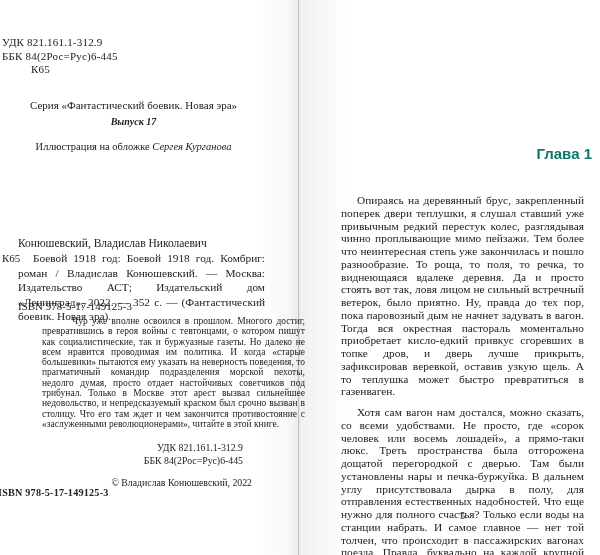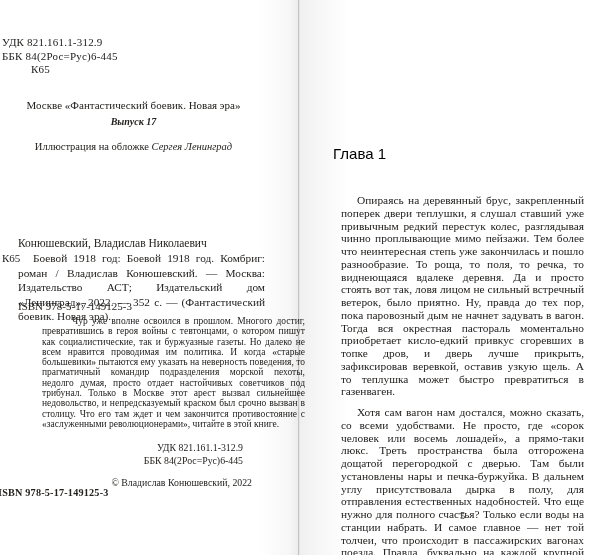--- a/index.html
+++ b/index.html
@@ -61,49 +61,49 @@
   .annotation { top: 316px; left: 0; width: 263px;
                 font-size: 9.5px; line-height: 10.3px;
                 text-align: justify; text-indent: 30px; margin-left: 40px; }
   .codes-bottom { top: 441px; left: 0; width: 241px; text-align: right;
                   font-size: 9.8px; line-height: 13px; }
   .copyright-block { top: 477px; left: 0; width: 250px; text-align: right;
                      font-size: 9.8px; line-height: 11.3px; }
   .isbn-bottom { top: 487px; left: -4px; font-size: 10.2px; font-weight: 700; letter-spacing: 0.2px; }
 
   
-  .chapter-title { top: 145px; left: 0; width: 100%; text-align: left;
+  .chapter-title { top: 145px; left: 0; width: 100%; text-align: right;
                    font-family: "Liberation Sans", sans-serif;
-                   font-size: 15px; font-weight: 400; color: #000000; }
+                   font-size: 15px; font-weight: 700; color: #0f766e; }
   .body-text { top: 186px; left: 0; width: 259px;
                font-size: 11.4px; line-height: 12.75px; text-align: justify; }
   .body-text p { margin: 8px; text-indent: 16px; }
   .page-number { top: 510px; left: 0; width: 100%; text-align: center; font-size: 10.5px; color: #35322f; }
 </style>
 </head>
 <body>
 
 <div class="spread">
   <div class="gutter-shade"></div>
   <div class="gutter-line"></div>
 
   <div class="page page-left">
 
     <div class="abs codes-top">
       <div>УДК 821.161.1-312.9</div>
       <div>ББК 84(2Рос=Рус)6-445</div>
       <div class="code-line3">К65</div>
     </div>
 
-    <div class="abs series-line">Москве «Фантастический боевик. Новая эра»</div>
+    <div class="abs series-line">Серия «Фантастический боевик. Новая эра»</div>
     <div class="abs issue-line">Выпуск 17</div>
 
     <div class="abs illustration-line">
       <span>Иллюстрация на обложке</span>
-      <span class="artist">Сергея Ленинград</span>
+      <span class="artist">Сергея Курганова</span>
     </div>
 
     <div class="abs legal-block">
     </div>
 
     <div class="abs author-heading">Конюшевский, Владислав Николаевич</div>
     <div class="abs catalog-code">К65</div>
     <div class="abs biblio-entry">Боевой 1918 год: Боевой 1918 год. Комбриг: роман / Владислав Конюшевский. — Москва: Издательство АСТ; Издательский дом «Ленинград», 2022. — 352 с. — (Фантастический боевик. Новая эра).</div>
 
     <div class="abs isbn-mid">ISBN 978-5-17-149125-3</div>

